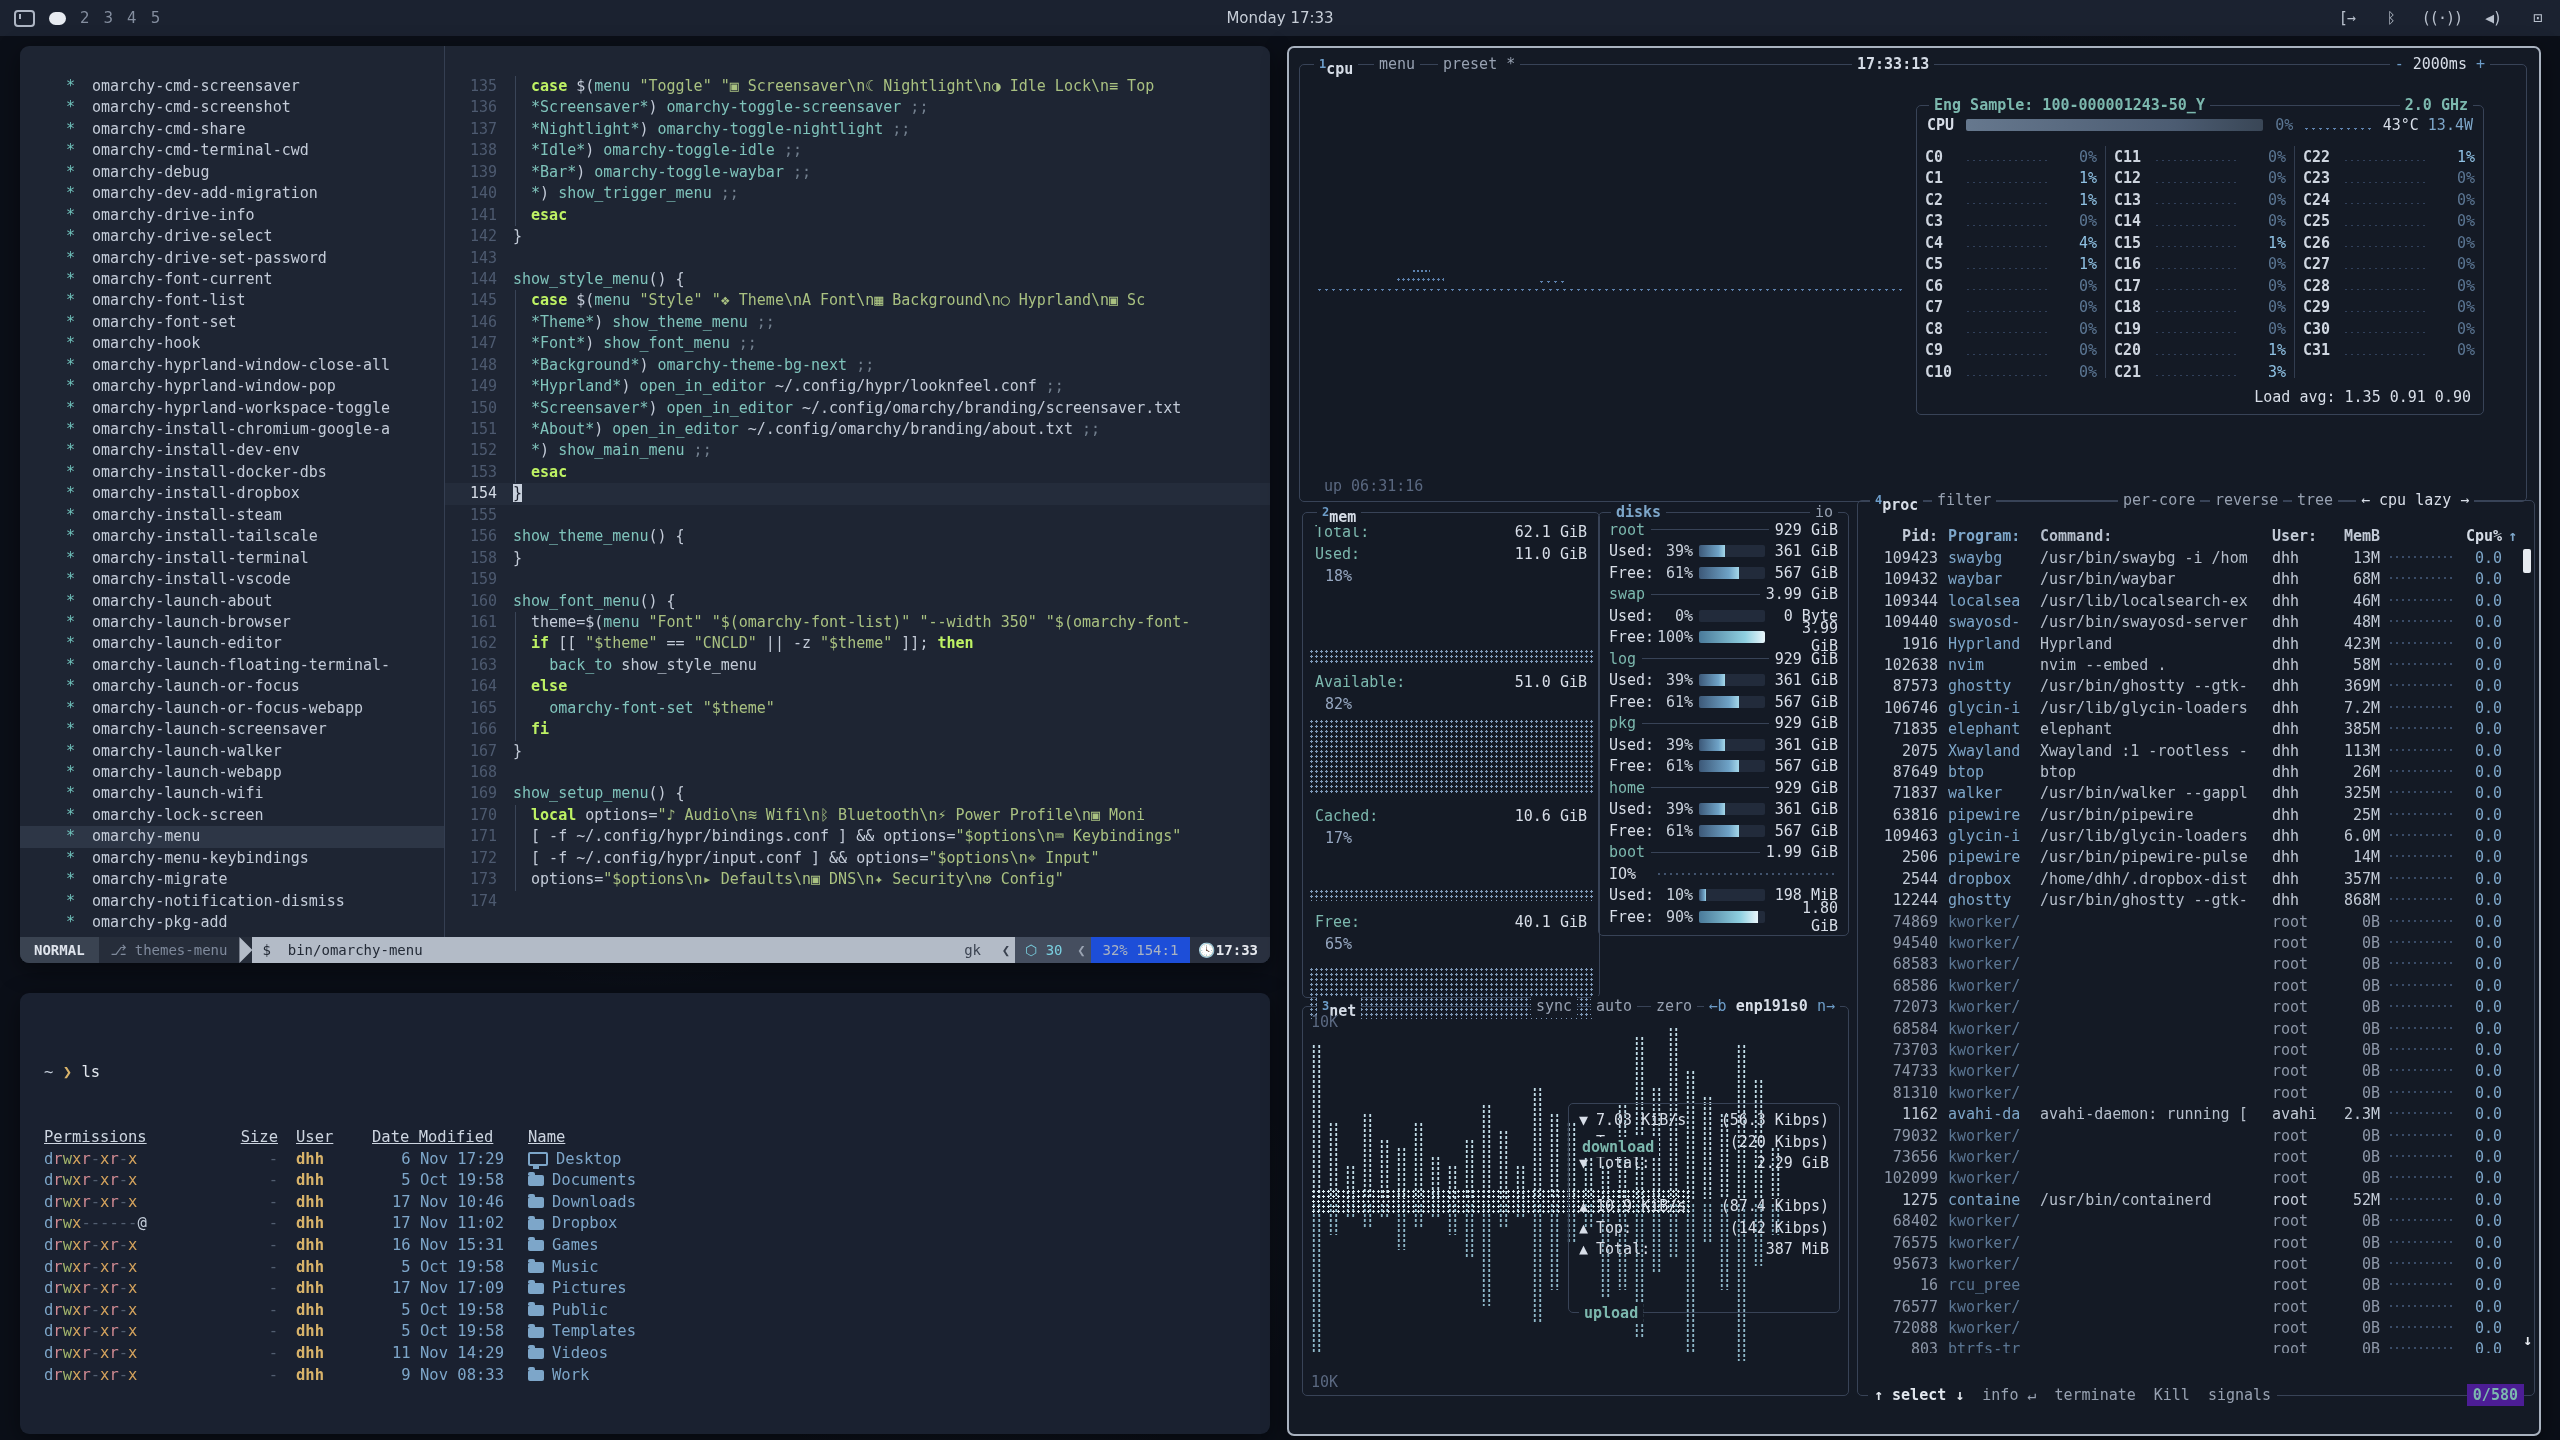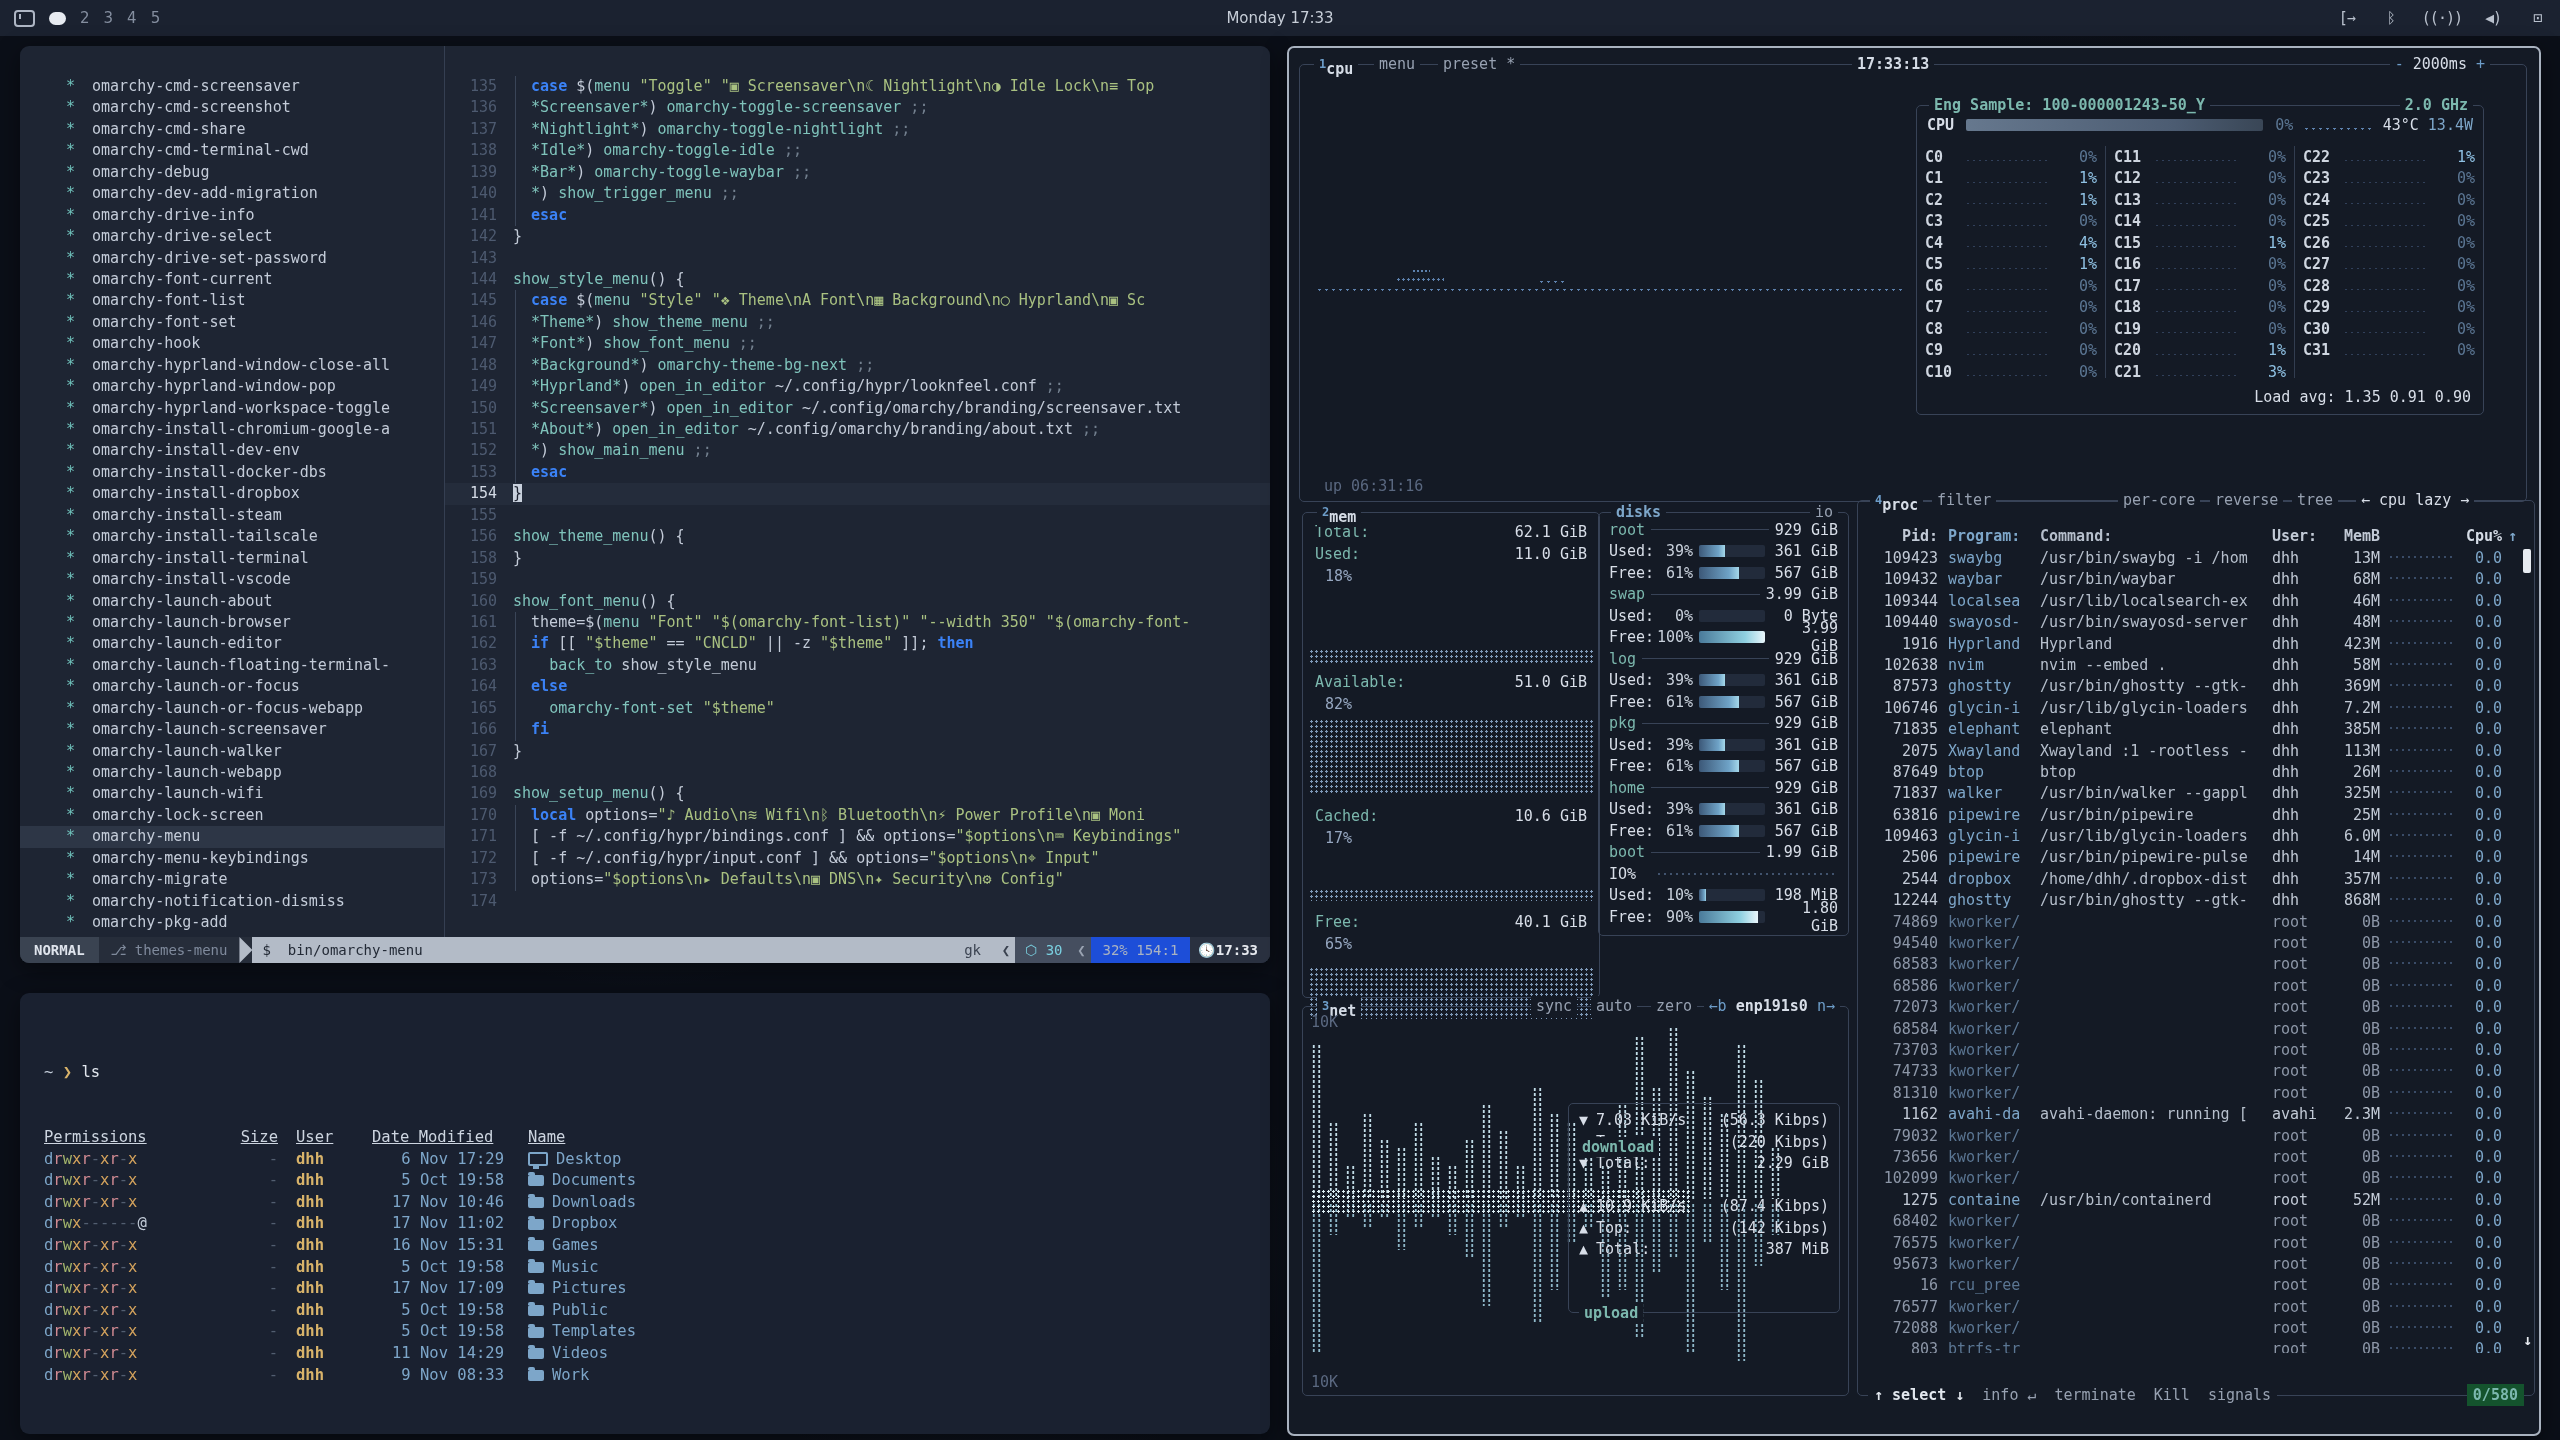--- a/index.html
+++ b/index.html
@@ -31,21 +31,21 @@
   .frow{height:21.45px;line-height:21.45px;white-space:pre;padding-left:46px;color:#c4ccd9;}
   .frow .star{color:#6fc0ba;margin-right:17px;}
   .frow.sel{background:#2d3646;}
   .codepane{position:absolute;left:425px;right:0;top:0;bottom:26px;padding-top:30px;overflow:hidden;font-size:15px;}
   .cline{height:21.45px;line-height:21.45px;display:flex;white-space:pre;}
   .cline .ln{width:52px;flex:0 0 52px;text-align:right;padding-right:16px;color:#4d5a70;}
   .cline.curline{background:#242c3b;}
   .cline.curline .ln{color:#d2d9e4;}
   .cline .ct{position:relative;flex:1;overflow:hidden;}
   .cline.guide .ct::before{content:"";position:absolute;left:2px;top:0;bottom:0;border-left:1px solid #3a4558;}
-  .tk-w{color:#3b82f6;font-weight:bold;}
+  .tk-w{color:#bef264;font-weight:bold;}
   .tk-t{color:#7fc3bb;}
   .tk-g{color:#a9c181;}
   .tk-d{color:#c3cbd8;}
   .tk-m{color:#73808f;}
   .tk-cur{background:#c9d1dd;color:#1d2330;}
   
   .statusline{position:absolute;left:0;right:0;bottom:0;height:26px;display:flex;align-items:stretch;font-size:14px;line-height:26px;background:#262d3a;}
   .sl-mode{background:#3a4351;color:#dfe4ec;font-weight:bold;padding:0 14px;}
   .sl-branch{background:#262d3a;color:#7f8a9c;padding:0 12px;display:flex;gap:8px;}
   .sl-tri{width:13px;background:#b3bbc7;clip-path:polygon(0 0,100% 50%,0 100%);}
@@ -134,21 +134,21 @@
   .p-cmd{width:232px;margin-left:6px;color:#b6bfcc;overflow:hidden;white-space:nowrap;}
   .p-user{width:56px;color:#c2cad6;}
   .p-mem{width:52px;text-align:right;color:#c2cad6;}
   .p-meter{width:66px;height:4px;margin:6px 8px 0;background-image:radial-gradient(#3a4c68 1px,transparent 1px);background-size:6px 4px;}
   .p-cpu{width:40px;text-align:right;color:#7da6c9;}
   .prow.pdim .p-pid,.prow.pdim .p-user,.prow.pdim .p-mem{color:#8d97a8;}
   .prow.pdim .p-prog{color:#5b7693;}
   .pfoot{position:absolute;left:10px;right:12px;bottom:-11px;display:flex;gap:18px;background:#141a25;padding:0 6px;line-height:22px;width:max-content;}
   .pfoot .fk{color:#e2e7ee;font-weight:bold;}
   .pfoot .fl{color:#97a1b1;}
-  .pcount{position:absolute;right:10px;bottom:-11px;background:#14532d;padding:0 6px;line-height:22px;color:#7cb8ae;font-weight:bold;}
+  .pcount{position:absolute;right:10px;bottom:-11px;background:#4c1d95;padding:0 6px;line-height:22px;color:#7cb8ae;font-weight:bold;}
   .pscroll{position:absolute;right:3px;top:48px;width:8px;height:24px;background:#e7ebf1;border-radius:2px;}
   .parrow{position:absolute;right:2px;bottom:46px;color:#e7ebf1;font-weight:bold;}
 </style>
 </head>
 <body>
 
 <div class="desktop">
 
   <div class="topbar">
     <div class="tb-left">

